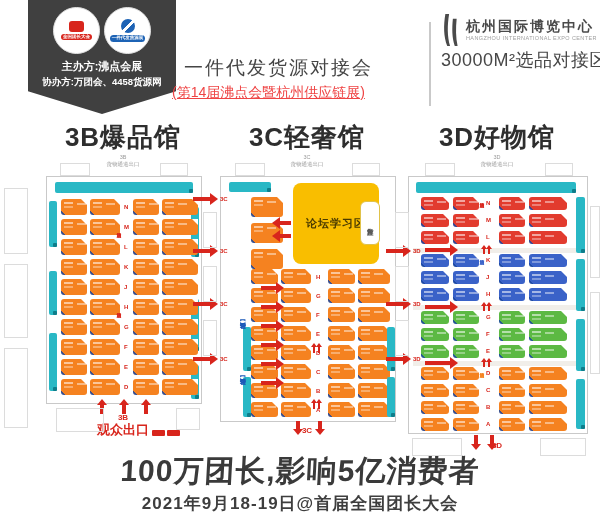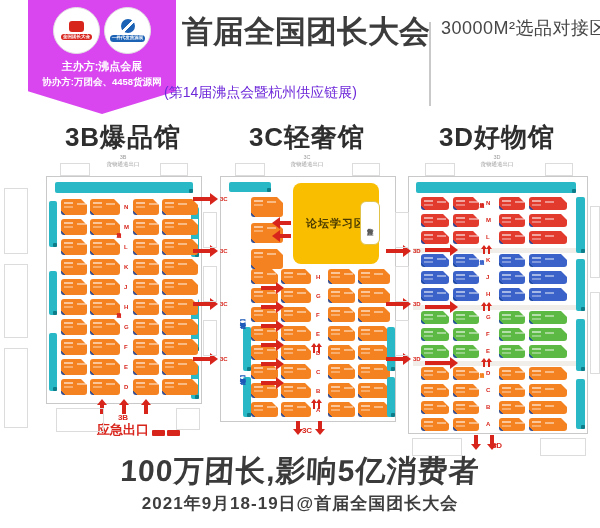--- a/index.html
+++ b/index.html
@@ -1,35 +1,35 @@
 <!DOCTYPE html>
 <html><head>
 <meta charset="utf-8">
 <style>
   html,body{margin:0;padding:0;background:#fff;}
   #stage{position:relative;width:600px;height:528px;background:#fff;overflow:hidden;
          font-family:"Liberation Sans",sans-serif;}
   
-  .ribbon{position:absolute;left:28px;top:0;width:148px;height:114px;background:#d946ef;
+  .ribbon{position:absolute;left:28px;top:0;width:148px;height:114px;background:#404040;
           clip-path:polygon(0 0,100% 0,100% 80%,50% 100%,0 80%);
           display:flex;flex-direction:column;align-items:center;}
   .badges{display:flex;gap:4px;margin-top:7px;}
   .badge{width:45px;height:45px;border-radius:50%;background:#fff;border:1px solid #e2e2e2;
          display:flex;flex-direction:column;align-items:center;justify-content:center;gap:2px;}
   .emblem{width:15px;height:11px;border-radius:3px;}
   .emblem.red{background:#d8251c;}
   .emblem.blue{background:#1d63b5;background-image:linear-gradient(135deg,transparent 45%,#fff 45%,#fff 58%,transparent 58%);border-radius:50%;width:14px;height:14px;}
   .pill{font-size:4.5px;color:#fff;border-radius:4px;padding:1px 2px;line-height:1;white-space:nowrap;font-weight:bold;}
   .pill.red{background:#d8251c;}
   .pill.blue{background:#1d63b5;}
   .ribbon-line{color:#fff;font-weight:bold;font-size:11px;margin-top:7px;line-height:1;white-space:nowrap;}
   .ribbon-line.small{font-size:9.5px;margin-top:5px;}
   .page-title{position:absolute;left:182px;top:16px;font-size:31px;font-weight:bold;color:#3c3c3c;line-height:1;white-space:nowrap;}
   .page-subtitle{position:absolute;left:184px;top:58px;font-size:19px;color:#454545;letter-spacing:2px;line-height:1;white-space:nowrap;}
-  .page-subnote{position:absolute;left:164px;top:85px;font-size:14px;color:#6d28d9;line-height:1;white-space:nowrap;}
+  .page-subnote{position:absolute;left:172px;top:85px;font-size:14px;color:#ef4444;line-height:1;white-space:nowrap;text-decoration:underline;}
   .hdr-divider{position:absolute;left:429px;top:22px;width:2px;height:84px;background:#c9c9c9;}
   .venue{position:absolute;left:441px;top:14px;width:156px;}
   .venue-row{display:flex;align-items:center;gap:5px;}
   .venue-cn{font-size:14px;font-weight:bold;color:#4a4a4a;letter-spacing:2px;line-height:1.1;white-space:nowrap;}
   .venue-en{font-size:5.5px;color:#a0a0a0;letter-spacing:.4px;white-space:nowrap;}
   .venue-map-title{font-size:25px;font-weight:bold;color:#3c3c3c;letter-spacing:3px;margin-top:4px;line-height:1;white-space:nowrap;}
   .venue-area{font-size:18px;color:#474747;letter-spacing:.5px;margin-top:5px;line-height:1;white-space:nowrap;}
   
   .hall-title{position:absolute;font-size:26px;font-weight:bold;color:#2e2e2e;text-align:center;letter-spacing:1px;line-height:1;}
   .hall-sub{position:absolute;font-size:5.5px;color:#9a9a9a;text-align:center;line-height:1.3;}
@@ -84,25 +84,35 @@
       </div>
       <div class="badge">
         <div class="emblem blue"></div>
         <div class="pill blue">一件代发货源展</div>
       </div>
     </div>
     <div class="ribbon-line">主办方:沸点会展</div>
     <div class="ribbon-line small">协办方:万团会、4458货源网</div>
   </div>
 
-  <div class="page-title">首届全国团长大会</div>
+  <div class="page-subtitle">一件代发货源对接会</div>
   <div class="page-subnote">(第14届沸点会暨杭州供应链展)</div>
   <div class="hdr-divider"></div>
 
   <div class="venue">
+    <div class="venue-row">
+      <svg width="20" height="32" viewBox="0 0 20 34">
+        <path d="M4 0 C2 12 2 24 6 34 L9 34 C6 24 6 12 8 0 Z" fill="#4a4a4a"></path>
+        <path d="M12 5 C11 15 11 25 14 34 L17 34 C15 25 15 15 16 5 Z" fill="#4a4a4a"></path>
+      </svg>
+      <div>
+        <div class="venue-cn">杭州国际博览中心</div>
+        <div class="venue-en">HANGZHOU INTERNATIONAL EXPO CENTER</div>
+      </div>
+    </div>
     <div class="venue-area">30000M²选品对接区</div>
   </div>
 
   <div class="hall-title" style="left:46px;top:124px;width:154px;">3B爆品馆</div>
   <div class="hall-sub" style="left:46px;top:154px;width:154px;">
     <div>3B</div>
     <div>货物通道出口</div>
   </div>
   <div class="hall-body" style="left:46px;top:176px;width:154px;height:226px;">
       <div class="tstrip" style="left: 8px; top: 5px; width: 138px; height: 11px;"></div>
@@ -159,21 +169,21 @@
       <div class="ltr" style="left: 77px; top: 187px;">E</div>
       <div class="booth" style="left: 14px; top: 202px; width: 26px; height: 16px; background: linear-gradient(45deg, rgba(25, 70, 160, 0.85) 3px, transparent 3px) rgb(245, 130, 32);"></div>
       <div class="booth" style="left: 43px; top: 202px; width: 30px; height: 16px; background: linear-gradient(45deg, rgba(25, 70, 160, 0.85) 3px, transparent 3px) rgb(245, 130, 32);"></div>
       <div class="booth" style="left: 86px; top: 202px; width: 26px; height: 16px; background: linear-gradient(45deg, rgba(25, 70, 160, 0.85) 3px, transparent 3px) rgb(245, 130, 32);"></div>
       <div class="booth" style="left: 115px; top: 202px; width: 36px; height: 16px; background: linear-gradient(45deg, rgba(25, 70, 160, 0.85) 3px, transparent 3px) rgb(245, 130, 32);"></div>
       <div class="ltr" style="left: 77px; top: 207px;">D</div>
       <div class="note" style="left: 69px; top: 52px; color: rgb(216, 37, 28);">消防通道</div>
       <div class="note" style="left: 69px; top: 132px; color: rgb(216, 37, 28);">消防通道</div>
     </div>
   <div class="gate-code" style="left:46px;top:414px;width:154px;">3B</div>
-  <div class="gate-label" style="left:46px;top:423px;width:154px;font-size:13px;">应急出口</div>
+  <div class="gate-label" style="left:46px;top:423px;width:154px;font-size:13px;">观众出口</div>
 
   <div class="hall-title" style="left:220px;top:124px;width:174px;">3C轻奢馆</div>
   <div class="hall-sub" style="left:220px;top:154px;width:174px;">
     <div>3C</div>
     <div>货物通道出口</div>
   </div>
   <div class="hall-body" style="left:220px;top:176px;width:174px;height:244px;">
       <div class="tstrip" style="left: 8px; top: 5px; width: 42px; height: 10px;"></div>
       <div class="booth" style="left: 30px; top: 20px; width: 32px; height: 20px; background: linear-gradient(45deg, rgba(25, 70, 160, 0.85) 3px, transparent 3px) rgb(245, 130, 32);"></div>
       <div class="booth" style="left: 30px; top: 46px; width: 32px; height: 20px; background: linear-gradient(45deg, rgba(25, 70, 160, 0.85) 3px, transparent 3px) rgb(245, 130, 32);"></div>

